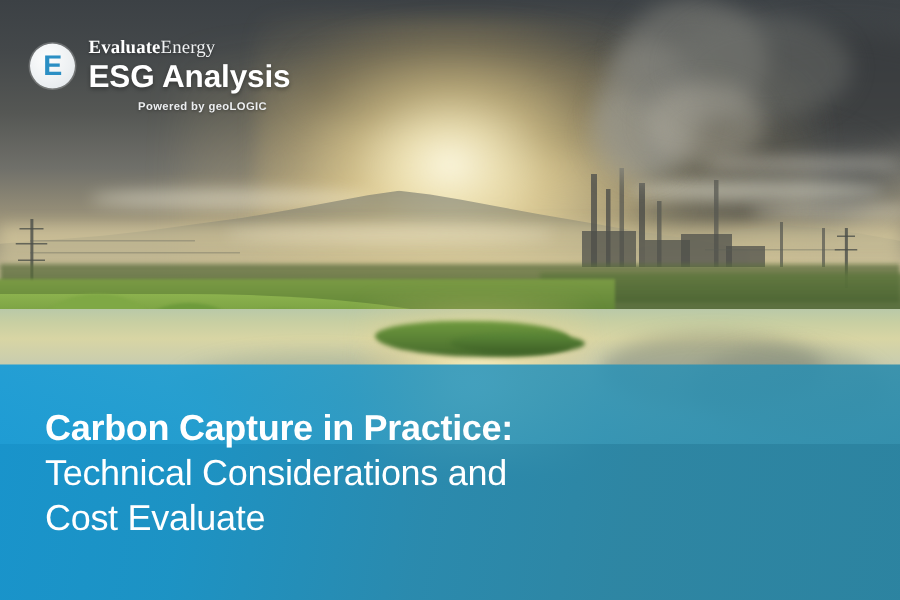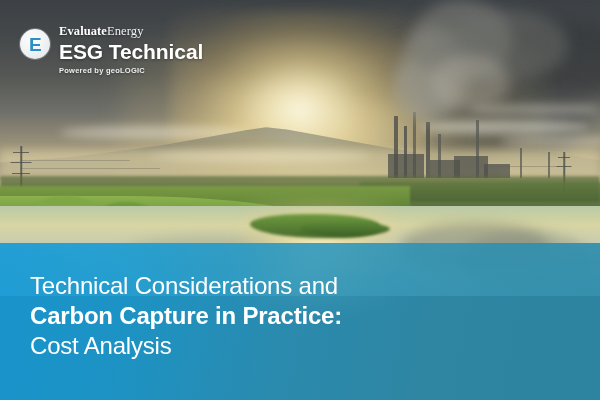--- a/index.html
+++ b/index.html
@@ -316,20 +316,21 @@
     text-shadow: 0 1px 3px rgba(0,0,0,0.35);
   }
   .brand-sub {
     font-size: 7.5px;
     font-weight: bold;
     color: #eceef0;
     letter-spacing: 0.25px;
     margin-top: 3px;
     white-space: nowrap;
     text-shadow: 0 1px 2px rgba(0,0,0,0.35);
+    margin-left: 33px;
   }
 
   
   .banner {
     position: absolute;
     left: 0; top: 243px;
     width: 100%;
     height: 157px;
     background: linear-gradient(100deg,
       rgba(23,155,215,0.93) 0%,
@@ -445,26 +446,26 @@
   </div>
 
   <div class="logo">
     <div class="logo-badge">
       <span class="mono">E</span>
     </div>
     <div class="logo-text">
       <div class="brand-top">
         <span class="b1">Evaluate</span><span class="b2">Energy</span>
       </div>
-      <div class="brand-main">ESG Technical</div>
+      <div class="brand-main">ESG Analysis</div>
       <div class="brand-sub">Powered by geoLOGIC</div>
     </div>
   </div>
 
   <div class="banner">
     <div class="banner-inner">
+      <div class="title-line bold">Carbon Capture in Practice:</div>
       <div class="title-line reg">Technical Considerations and</div>
-      <div class="title-line bold">Carbon Capture in Practice:</div>
-      <div class="title-line reg">Cost Analysis</div>
+      <div class="title-line reg">Cost Evaluate</div>
     </div>
   </div>
 
 </div>
 
 </body></html>

